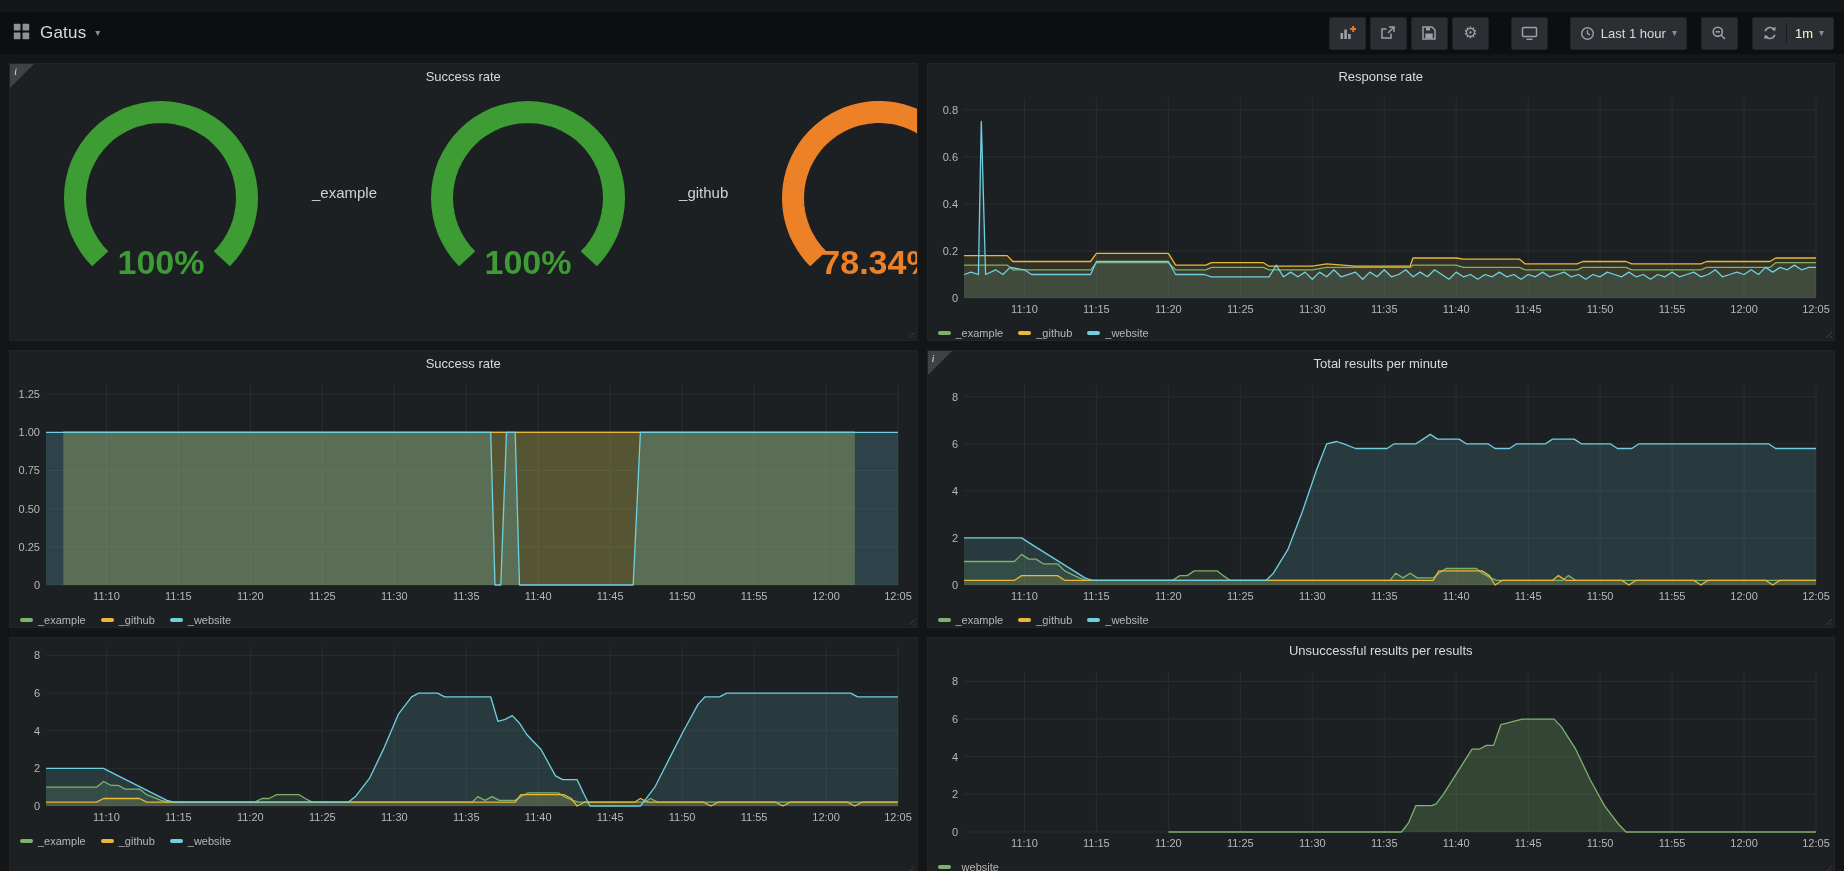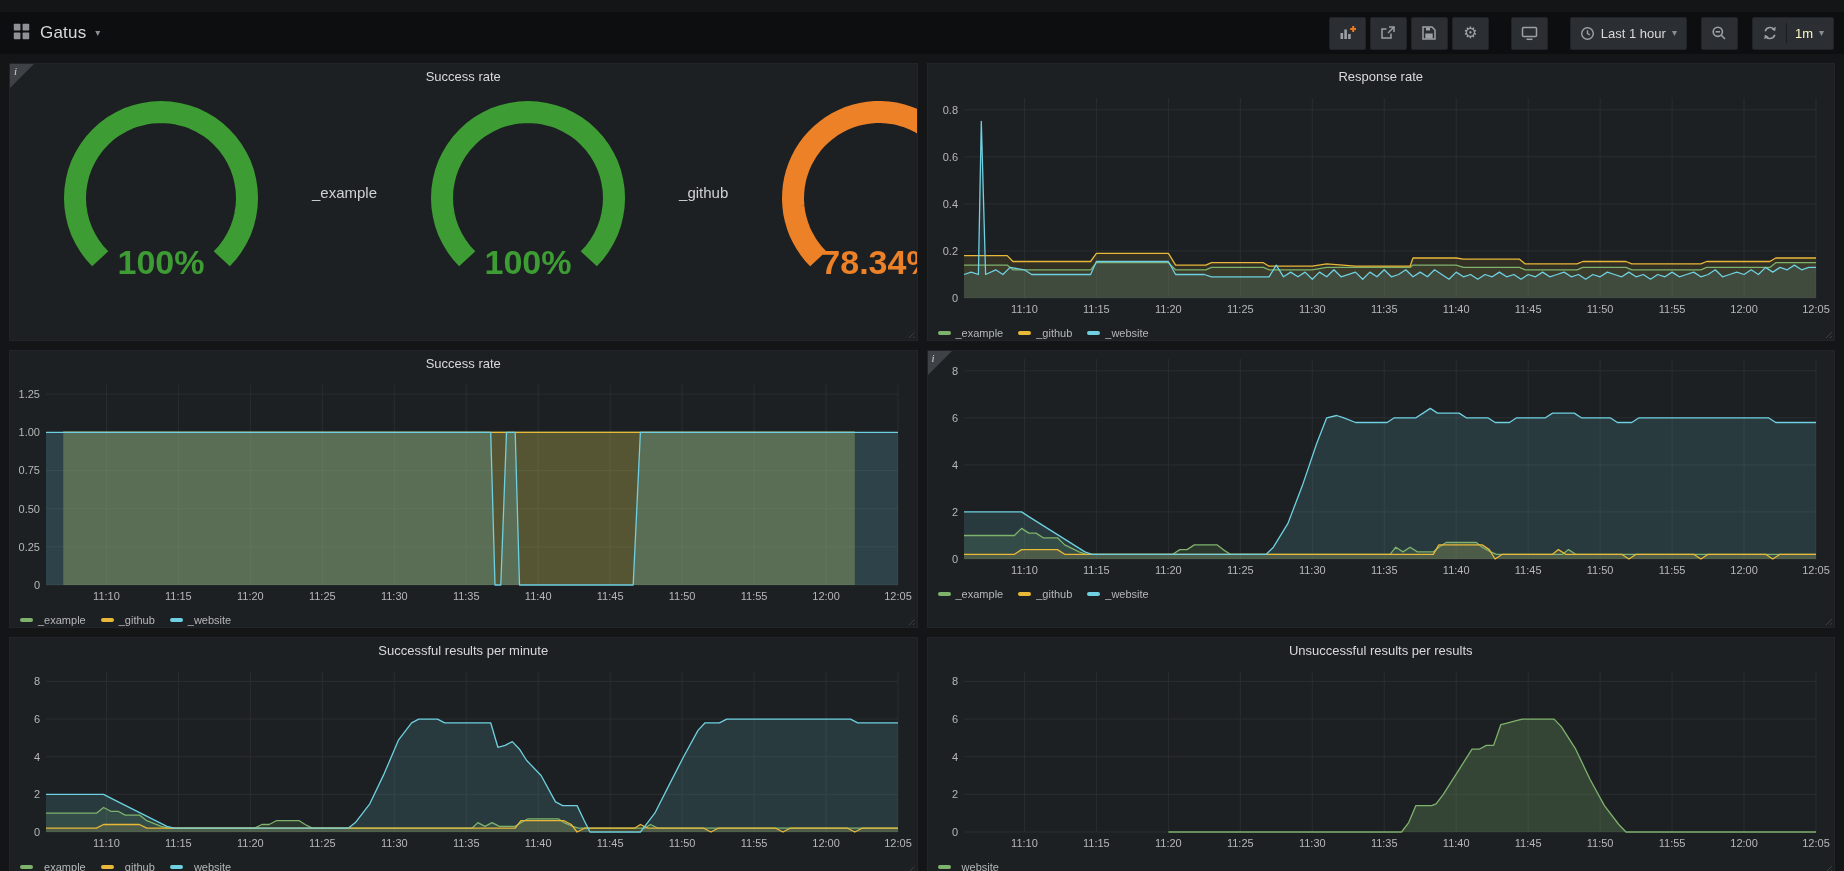--- a/index.html
+++ b/index.html
@@ -284,20 +284,21 @@
           <span class="legend-swatch" style="background: rgb(110, 208, 224);"></span>
           <span class="legend-name">_website</span>
         </span>
       </div>
   </section>
 
   <section class="panel">
     <div class="info-corner">
         <span>i</span>
       </div>
+    <h2 class="panel-title">Total results per minute</h2>
     <div class="chart"><svg width="906" height="228" viewBox="0 0 906 228">
           <line x1="36" y1="208" x2="888" y2="208" stroke="#2A2D31" stroke-width="1"></line>
           <line x1="36" y1="160.94117647058823" x2="888" y2="160.94117647058823" stroke="#2A2D31" stroke-width="1"></line>
           <line x1="36" y1="113.88235294117648" x2="888" y2="113.88235294117648" stroke="#2A2D31" stroke-width="1"></line>
           <line x1="36" y1="66.8235294117647" x2="888" y2="66.8235294117647" stroke="#2A2D31" stroke-width="1"></line>
           <line x1="36" y1="19.764705882352942" x2="888" y2="19.764705882352942" stroke="#2A2D31" stroke-width="1"></line>
           <line x1="96.44594594594594" y1="8" x2="96.44594594594594" y2="208" stroke="#2A2D31" stroke-width="1"></line>
           <line x1="168.4054054054054" y1="8" x2="168.4054054054054" y2="208" stroke="#2A2D31" stroke-width="1"></line>
           <line x1="240.36486486486484" y1="8" x2="240.36486486486484" y2="208" stroke="#2A2D31" stroke-width="1"></line>
           <line x1="312.32432432432427" y1="8" x2="312.32432432432427" y2="208" stroke="#2A2D31" stroke-width="1"></line>
@@ -343,21 +344,20 @@
           <span class="legend-name">_github</span>
         </span>
         <span class="legend-item">
           <span class="legend-swatch" style="background: rgb(110, 208, 224);"></span>
           <span class="legend-name">_website</span>
         </span>
       </div>
   </section>
 
   <section class="panel">
-    <h2 class="panel-title">Successful results per minute</h2>
     <div class="chart"><svg width="906" height="188" viewBox="0 0 906 188">
           <line x1="36" y1="168" x2="888" y2="168" stroke="#2A2D31" stroke-width="1"></line>
           <line x1="36" y1="130.35294117647058" x2="888" y2="130.35294117647058" stroke="#2A2D31" stroke-width="1"></line>
           <line x1="36" y1="92.70588235294117" x2="888" y2="92.70588235294117" stroke="#2A2D31" stroke-width="1"></line>
           <line x1="36" y1="55.058823529411754" x2="888" y2="55.058823529411754" stroke="#2A2D31" stroke-width="1"></line>
           <line x1="36" y1="17.411764705882355" x2="888" y2="17.411764705882355" stroke="#2A2D31" stroke-width="1"></line>
           <line x1="96.44594594594594" y1="8" x2="96.44594594594594" y2="168" stroke="#2A2D31" stroke-width="1"></line>
           <line x1="168.4054054054054" y1="8" x2="168.4054054054054" y2="168" stroke="#2A2D31" stroke-width="1"></line>
           <line x1="240.36486486486484" y1="8" x2="240.36486486486484" y2="168" stroke="#2A2D31" stroke-width="1"></line>
           <line x1="312.32432432432427" y1="8" x2="312.32432432432427" y2="168" stroke="#2A2D31" stroke-width="1"></line>

